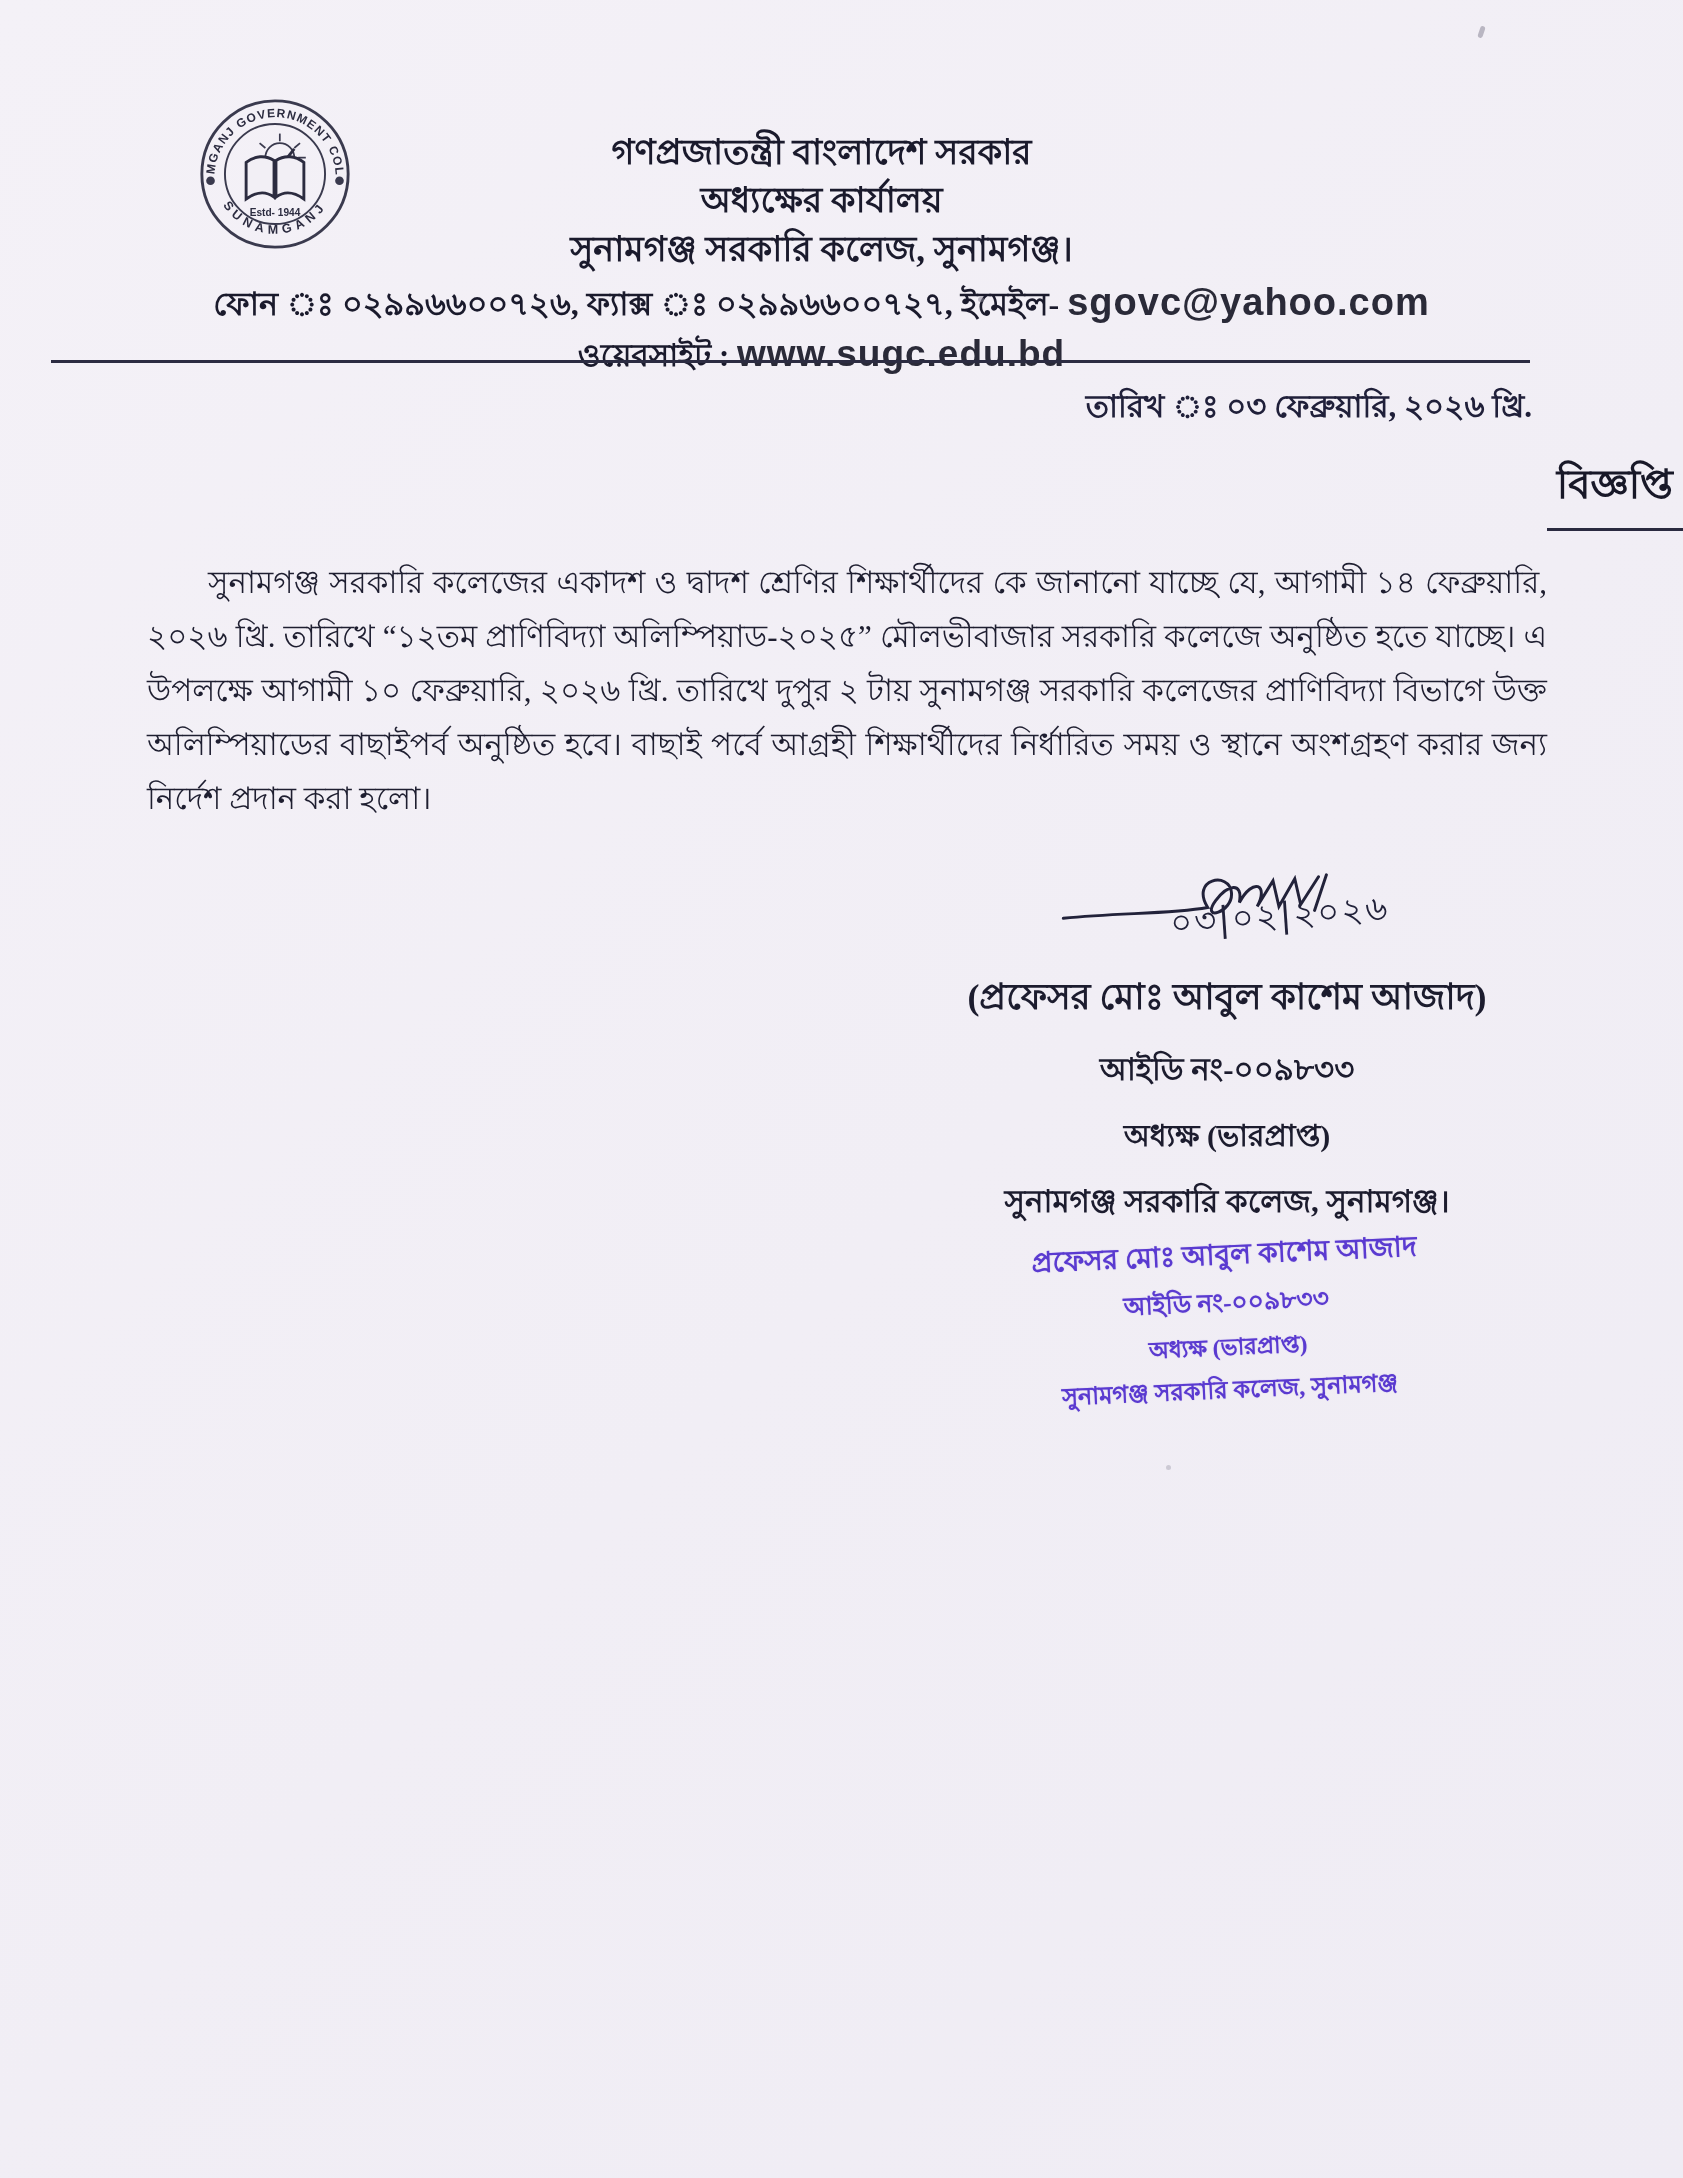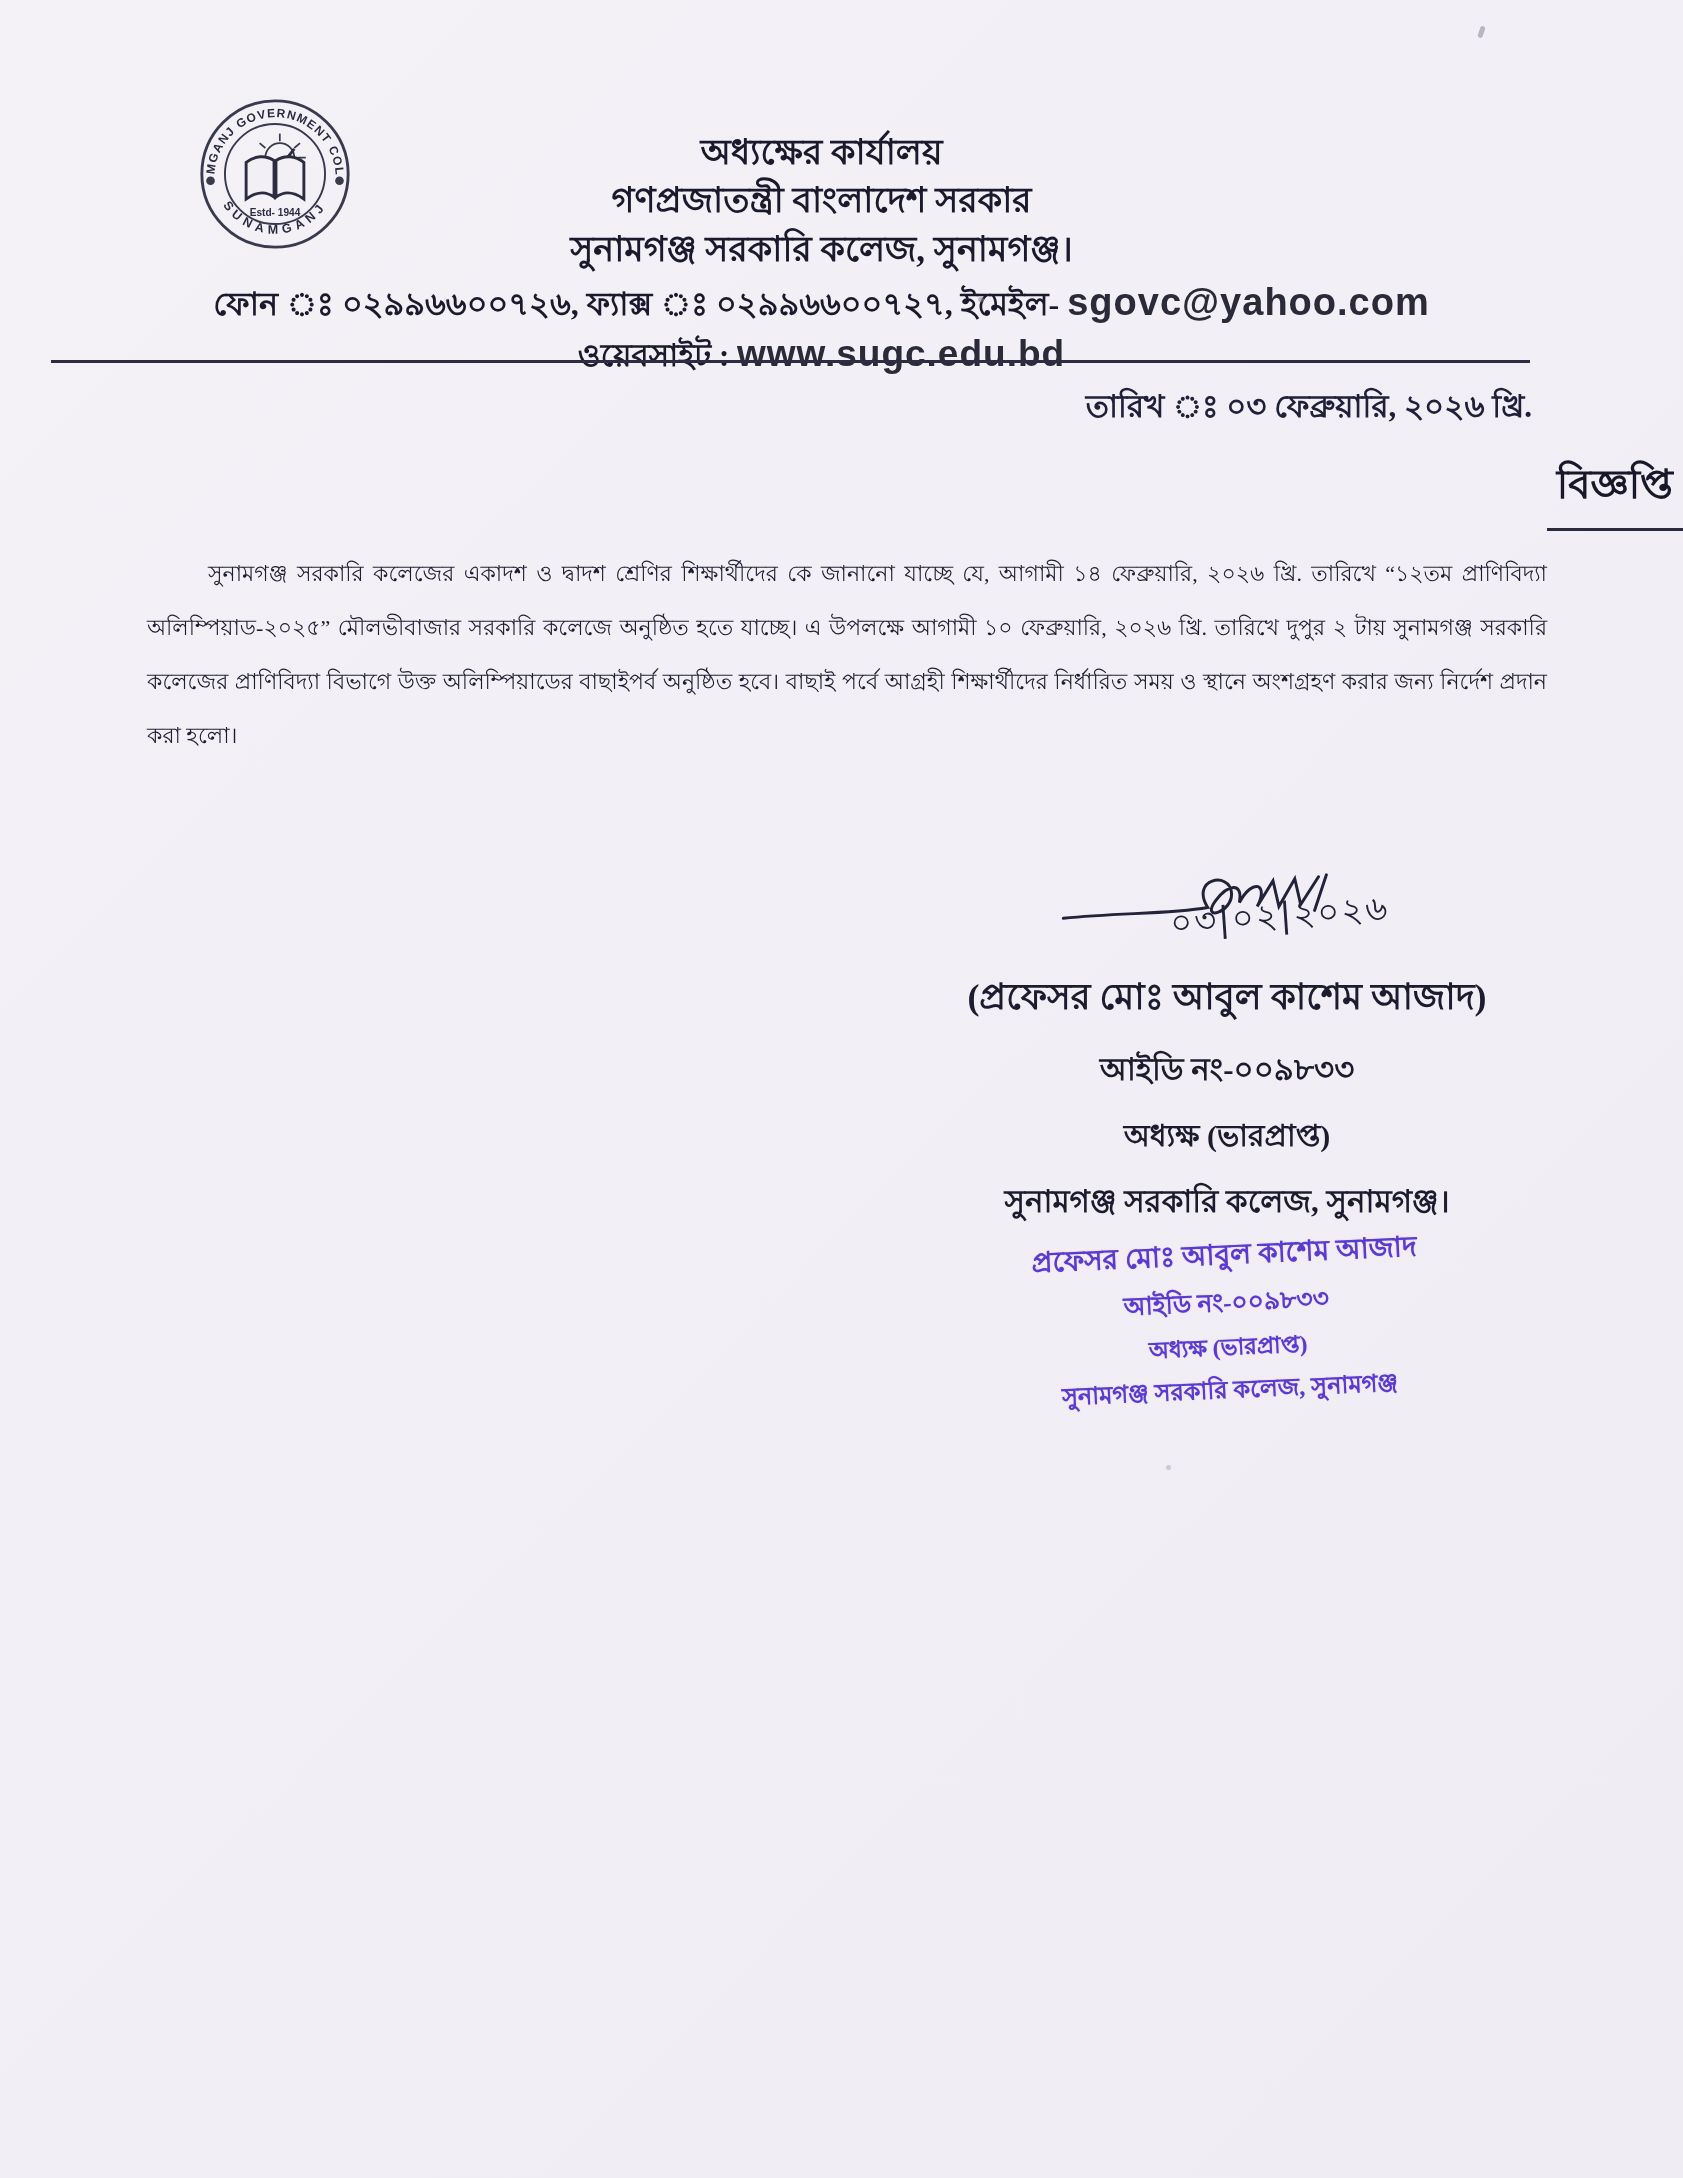--- a/index.html
+++ b/index.html
@@ -40,21 +40,21 @@
   .notice-title{
     position:absolute;top:453px;left:0;width:1683px;text-align:right;
   }
   .notice-title span{
     display:inline-block;font-size:40px;font-weight:bold;color:#181828;
     border-bottom:3px solid #2a2a40;padding:0 10px 8px 10px;
   }
   
   .notice-body{
     position:absolute;top:525px;left:147px;width:1400px;
-    font-size:22px;line-height:54px;color:#1e1e30;
+    font-size:31px;line-height:54px;color:#1e1e30;
     text-align:justify;text-indent:61px;
   }
   
   .sign-block{
     position:absolute;top:859px;left:950px;width:554px;text-align:center;
   }
   .sig-wrap{position:relative;height:91px;}
   .sig-flourish{position:absolute;left:109px;top:0;}
   .sig-date{
     position:absolute;left:220px;top:30px;
@@ -117,22 +117,22 @@
       <g>
         <path d="M50 68 L50 106 C61 98 71 98 79 104 L79 66 C70 60 59 61 50 68 Z" fill="#f2eff5" stroke="#2c2c40" stroke-width="3"></path>
         <path d="M110 68 L110 106 C99 98 89 98 81 104 L81 66 C90 60 101 61 110 68 Z" fill="#f2eff5" stroke="#2c2c40" stroke-width="3"></path>
         <line x1="80" y1="66" x2="80" y2="104" stroke="#2c2c40" stroke-width="2"></line>
       </g>
       <text x="80" y="124" text-anchor="middle" font-family="Liberation Sans, DejaVu Sans, sans-serif" font-size="10.5" font-weight="bold" fill="#2c2c40">Estd- 1944</text>
     </svg>
   </div>
 
   <div class="header-text">
+    <div class="hl hl1">গণপ্রজাতন্ত্রী বাংলাদেশ সরকার</div>
     <div class="hl hl2">অধ্যক্ষের কার্যালয়</div>
-    <div class="hl hl1">গণপ্রজাতন্ত্রী বাংলাদেশ সরকার</div>
     <div class="hl hl3">সুনামগঞ্জ সরকারি কলেজ,  সুনামগঞ্জ।</div>
     <div class="hl hl-contact">
       <span>ফোন ঃ ০২৯৯৬৬০০৭২৬, ফ্যাক্স ঃ ০২৯৯৬৬০০৭২৭,  ইমেইল-</span>
       <span class="latin email-latin">sgovc@yahoo.com</span>
     </div>
     <div class="hl hl-web">
       <span>ওয়েবসাইট :</span>
       <span class="latin web-latin">www.sugc.edu.bd</span>
     </div>
   </div>

